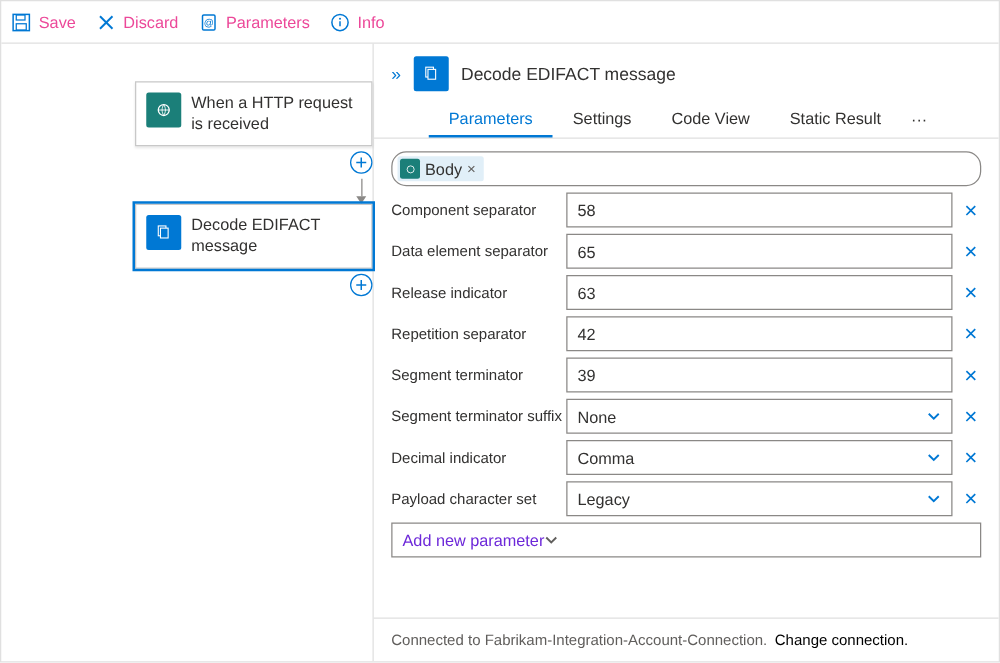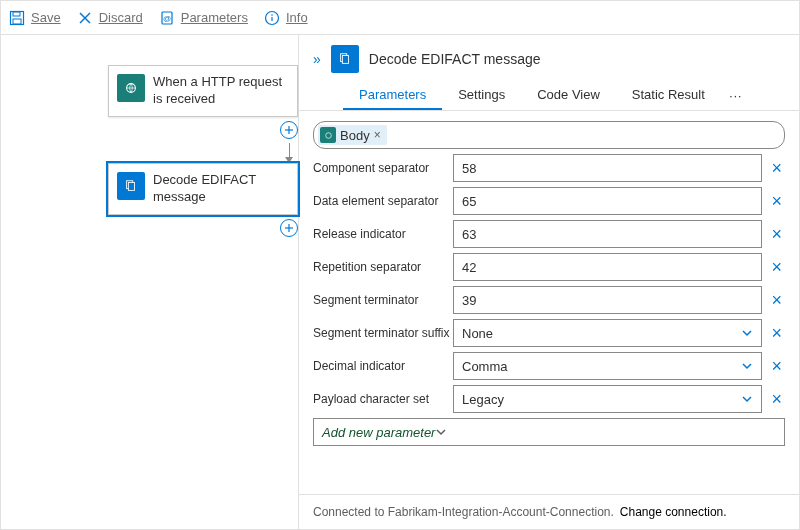--- a/index.html
+++ b/index.html
@@ -1,18 +1,18 @@
 <!DOCTYPE html>
 <html><head>
 <meta charset="utf-8">
 <style>
   * { box-sizing: border-box; margin: 0; padding: 0; font-family: "Segoe UI", sans-serif; }
   body { width: 800px; height: 530px; overflow: hidden; background: #fff; border: 1px solid #e0e0e0; display: flex; flex-direction: column; font-size: 13px; color: #323130; }
   .toolbar { display: flex; align-items: center; height: 34px; border-bottom: 1px solid #e0e0e0; padding: 0 8px; gap: 16px; }
-  .tool-btn { display: flex; align-items: center; gap: 6px; cursor: pointer; color: #737373; text-decoration: underline; }
+  .tool-btn { display: flex; align-items: center; gap: 6px; cursor: pointer; color: #ec4899; }
   .tool-btn svg { width: 16px; height: 16px; }
   .tool-btn span.lbl { font-size: 13px; }
   .main { flex: 1; display: flex; min-height: 0; }
   .canvas { width: 298px; border-right: 1px solid #e0e0e0; padding-top: 30px; display: flex; flex-direction: column; align-items: flex-end; }
   .node { width: 190px; background: #fff; border: 1px solid #c8c8c8; box-shadow: 0 1px 2px rgba(0,0,0,.1); display: flex; align-items: flex-start; padding: 8px; gap: 8px; }
   .node.selected { outline: 2px solid #0078d4; }
   .node-icon { width: 28px; height: 28px; background: #1b7f79; border-radius: 2px; display: flex; align-items: center; justify-content: center; flex-shrink:0; }
   .node-icon svg { width: 14px; height: 14px; }
   .node-icon.doc { background: #0078d4; }
   .node-label { font-size: 13px; line-height: 1.3; }
@@ -38,21 +38,21 @@
   .row .ctrl { flex: 1; display: flex; align-items: center; gap: 6px; }
   .input, .select, .token-box, .add-param { border: 1px solid #8a8886; height: 28px; padding: 0 8px; font-size: 13px; width: 100%; background: #fff; display: flex; align-items: center; }
   .select { justify-content: space-between; cursor: pointer; }
   .select svg { width: 12px; height: 12px; }
   .token-box { gap: 6px; padding: 3px 4px; border-radius: 12px; }
   .token { background: #e1eff8; border-radius: 2px; display: flex; align-items: center; gap: 4px; padding: 2px 6px 2px 2px; height: 20px; }
   .token-icn { width: 16px; height: 16px; background: #1b7f79; border-radius: 2px; display:flex; align-items:center; justify-content:center; }
   .token-icn svg { width:9px; height:9px; }
   .token-x { cursor: pointer; font-size: 12px; color: #605e5c; }
   .clear-x { color: #0078d4; cursor: pointer; width: 18px; text-align: center; font-size: 18px; }
-  .add-param { color: #14532d; width: 100%; cursor: pointer; margin-top: 4px; font-style: italic; }
+  .add-param { color: #6d28d9; width: 100%; cursor: pointer; margin-top: 4px; }
   .footer { border-top: 1px solid #e0e0e0; padding: 10px 14px; font-size: 12px; color: #605e5c; display: flex; gap: 6px; }
   .footer a { color: #000000; text-decoration: none; cursor: pointer; }
 </style>
 </head>
 <body>
 
 <div class="toolbar">
   <div class="tool-btn">
     <svg viewBox="0 0 16 16">
         <rect x="1.5" y="1.5" width="13" height="13" fill="none" stroke="#0078d4" stroke-width="1.2"></rect>

